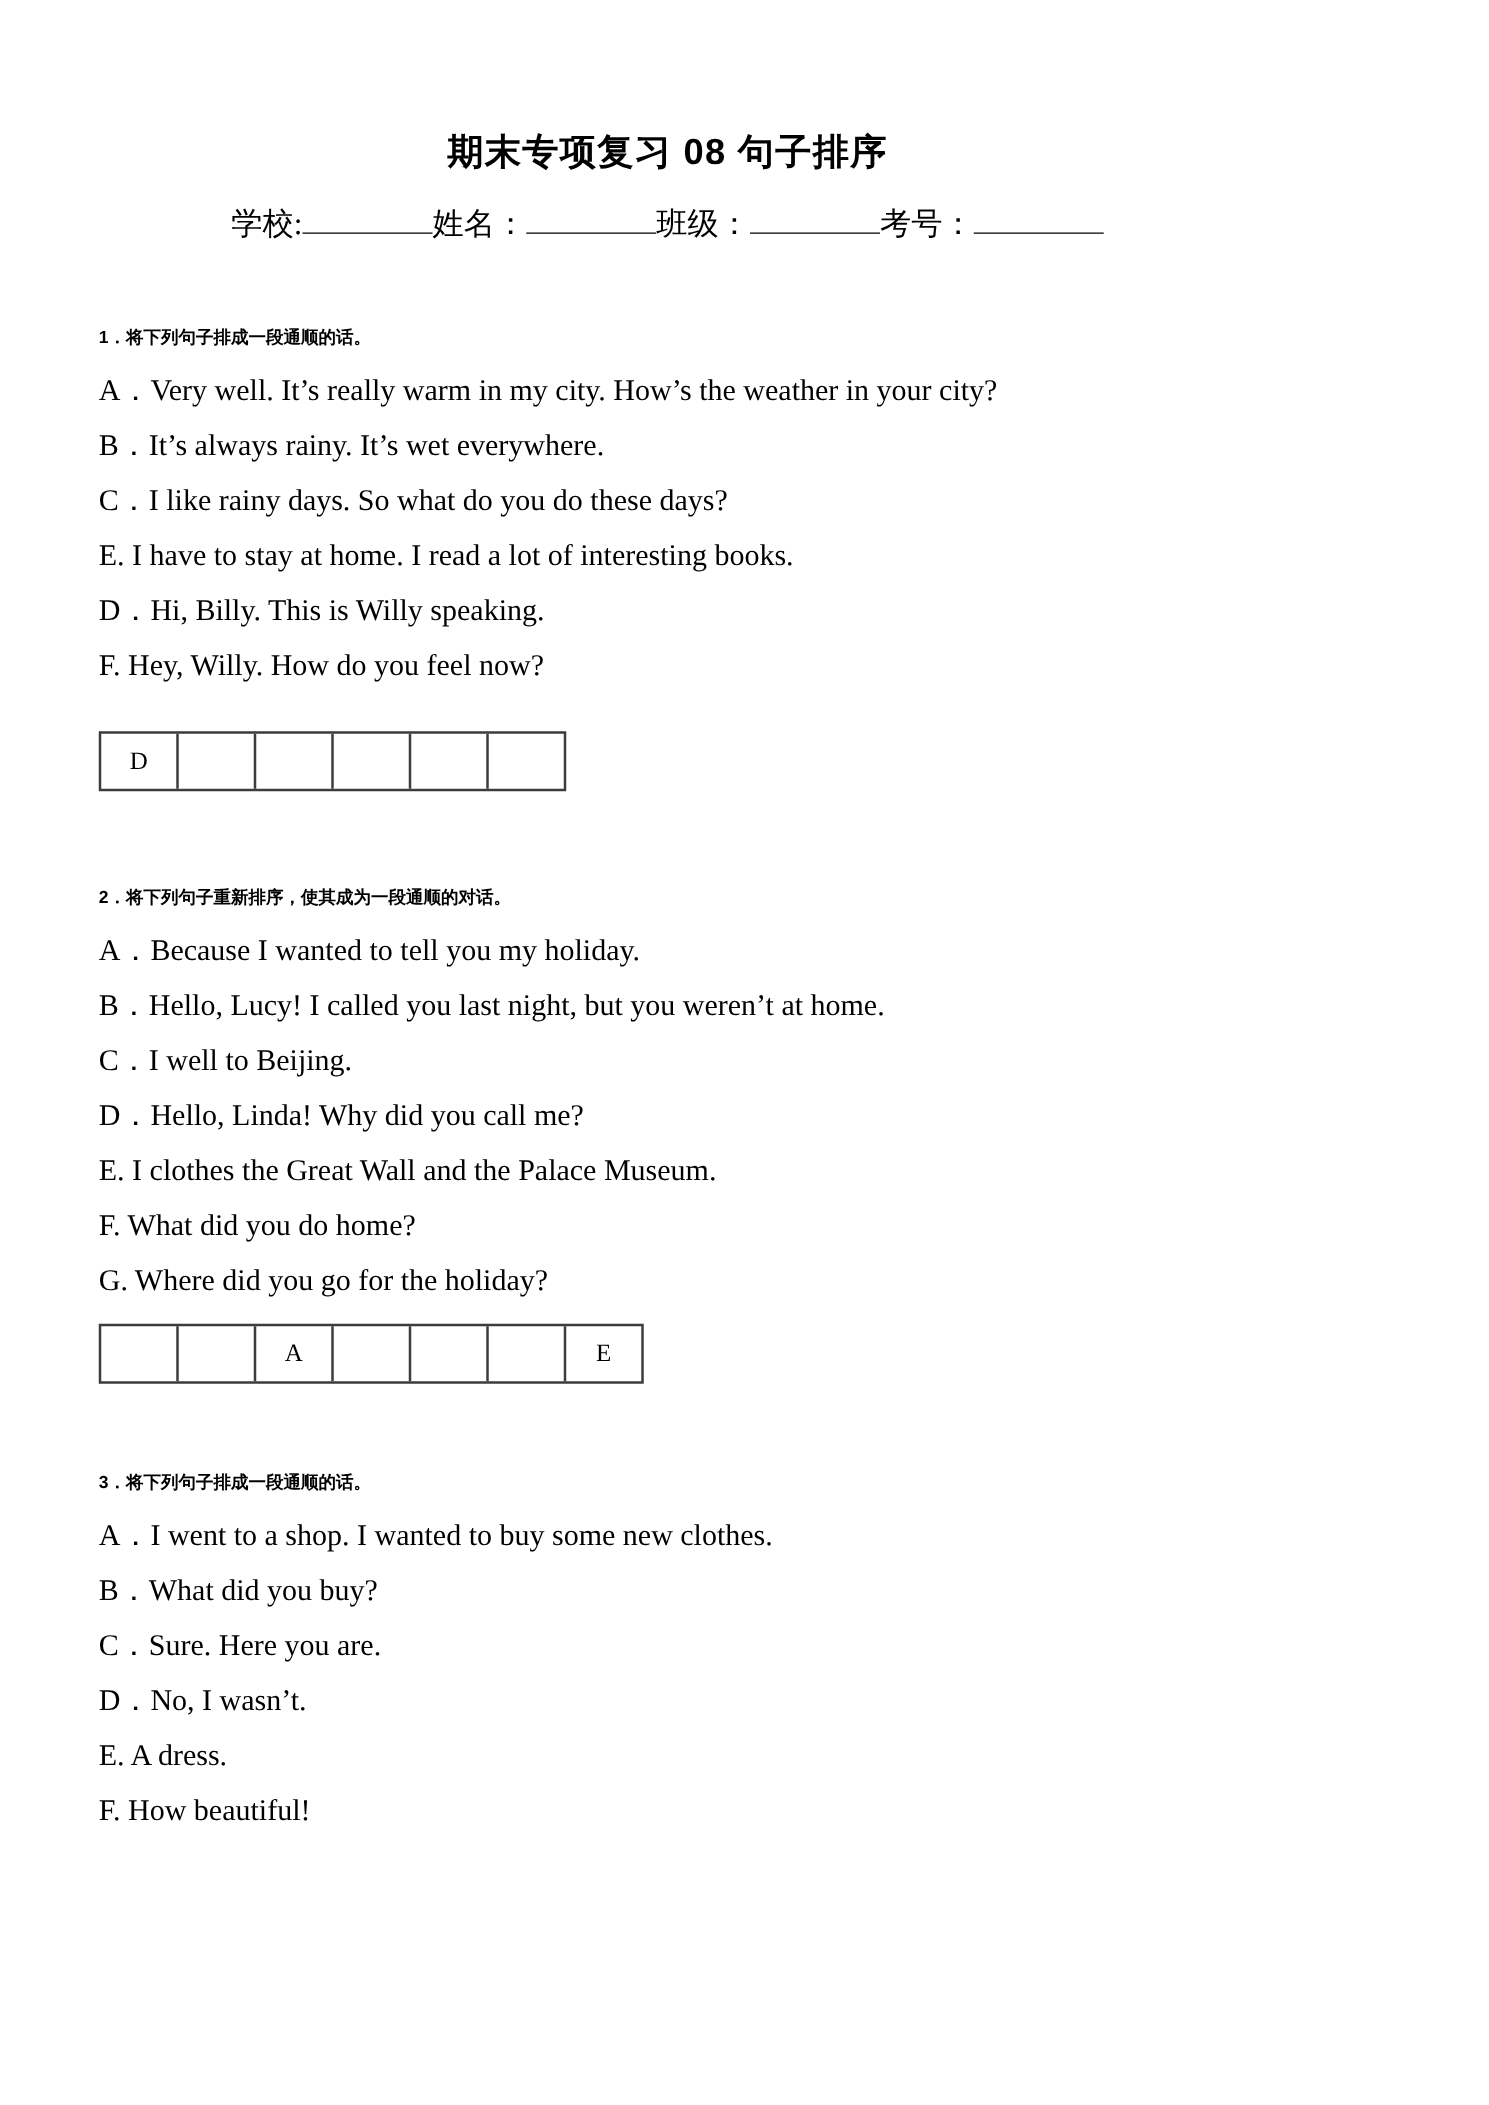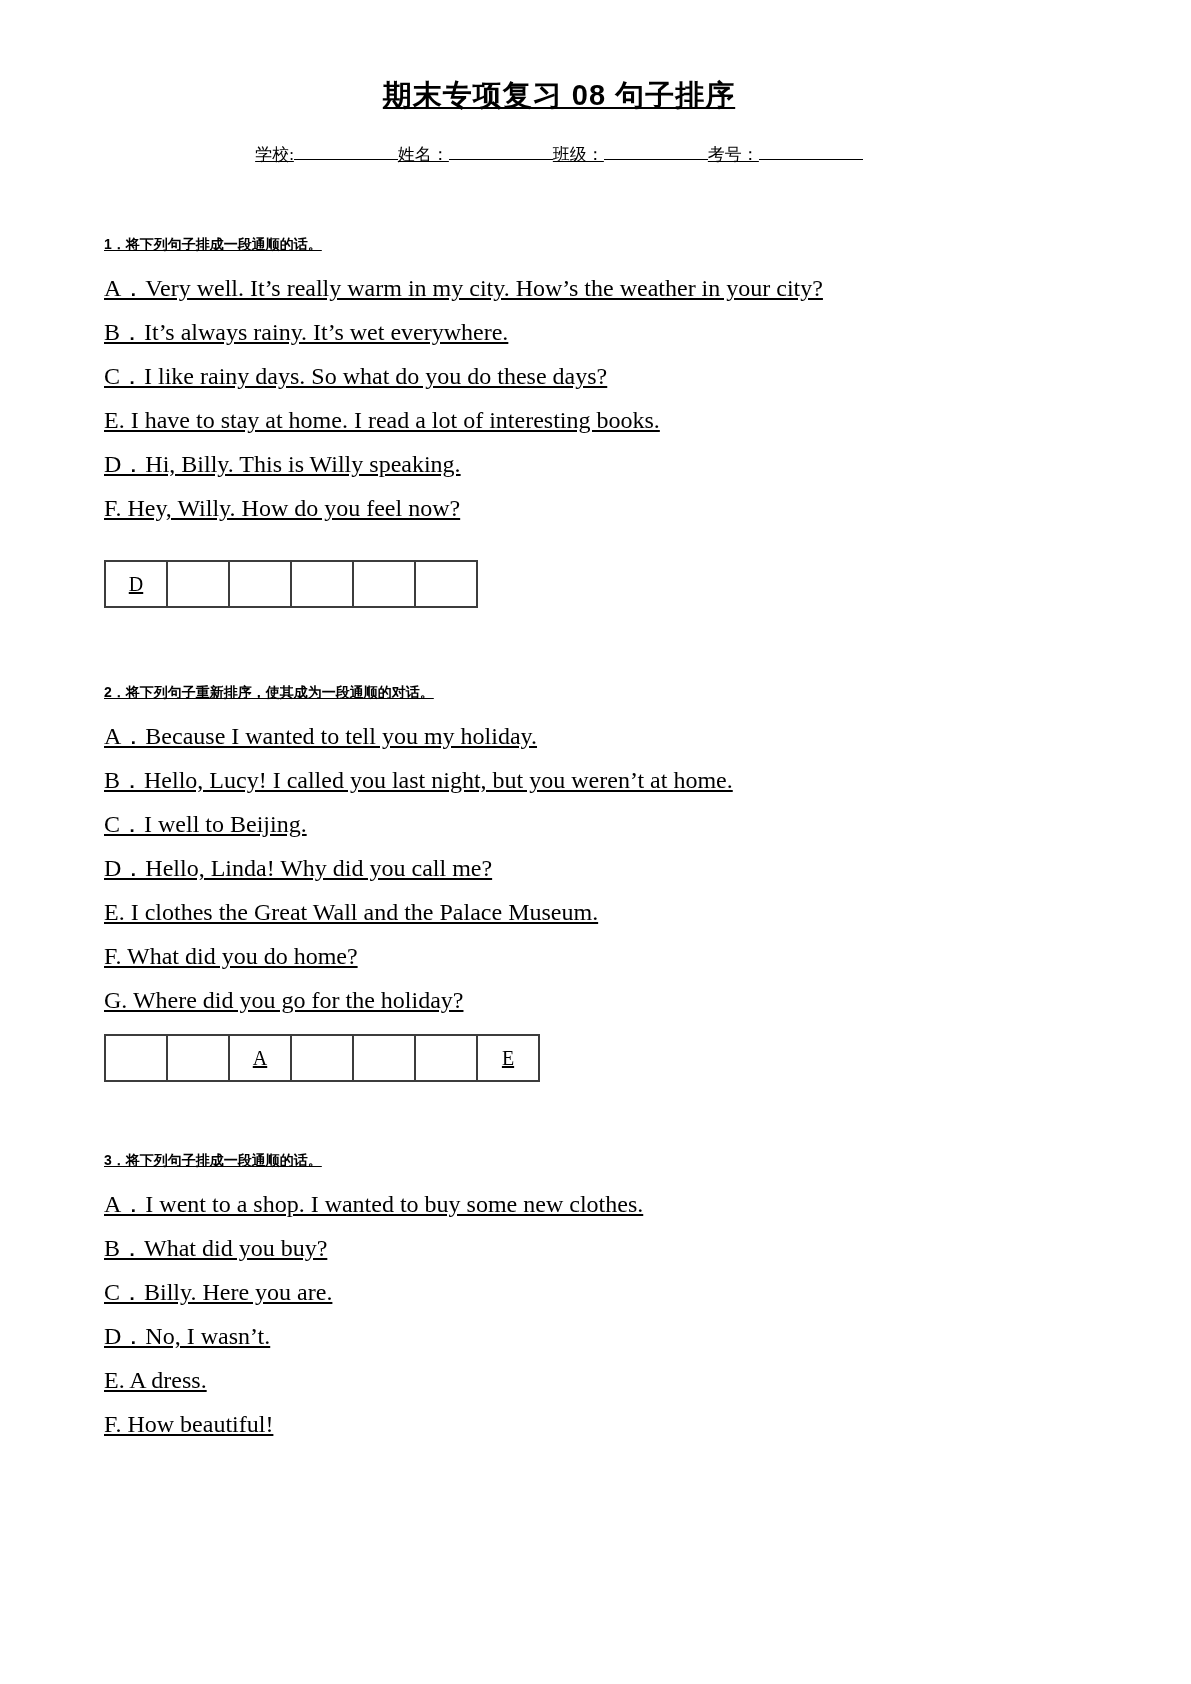--- a/index.html
+++ b/index.html
@@ -9,37 +9,36 @@
     color: #000000;
   }
   body {
     width: 1191px;
     height: 1684px;
     overflow: hidden;
     font-family: "Liberation Serif", "DejaVu Serif", serif;
   }
   .content {
     width: 910px;
-    margin-left: 104px;
-    padding-top: 77px;
-    text-decoration: underline;
+    margin-left: 79px;
+    padding-top: 104px;
   }
   .title {
     margin: 0;
     text-align: center;
     font-family: "Liberation Sans", "DejaVu Sans", sans-serif;
     font-weight: 700;
     font-size: 29px;
     line-height: 36px;
     letter-spacing: 1px;
   }
   .header-line {
     margin-top: 24px;
     text-align: center;
-    font-size: 17px;
+    font-size: 25px;
     line-height: 30px;
     white-space: nowrap;
   }
   .hf-label { display: inline; }
   .blank {
     display: inline-block;
     width: 104px;
     height: 22px;
     border-bottom: 1.5px solid #000;
     vertical-align: baseline;
@@ -121,19 +120,19 @@
       <div class="answer-cell"></div>
       <div class="answer-cell"></div>
       <div class="answer-cell">E</div>
     </div>
   </section>
 
   <section class="q3">
     <h2 class="q-heading">3．将下列句子排成一段通顺的话。</h2>
     <p class="item">A．I went to a shop. I wanted to buy some new clothes.</p>
     <p class="item">B．What did you buy?</p>
-    <p class="item">C．Billy. Here you are.</p>
+    <p class="item">C．Sure. Here you are.</p>
     <p class="item">D．No, I wasn’t.</p>
     <p class="item">E. A dress.</p>
     <p class="item">F. How beautiful!</p>
   </section>
 
 </div>
 
 </body></html>

